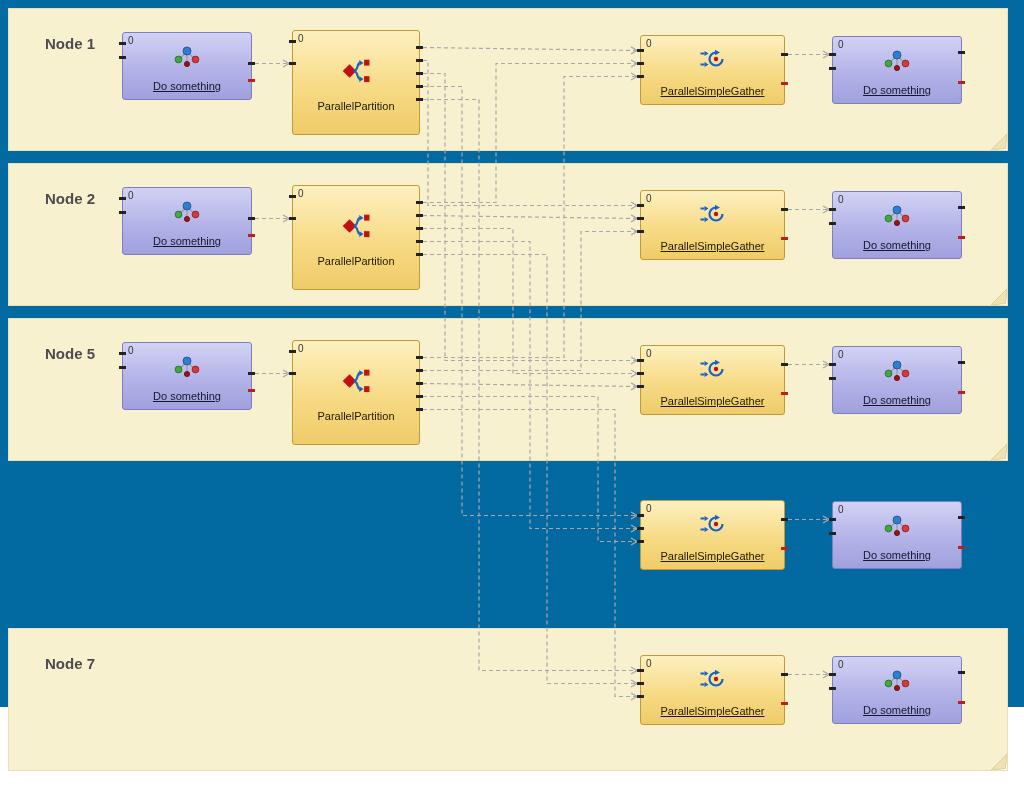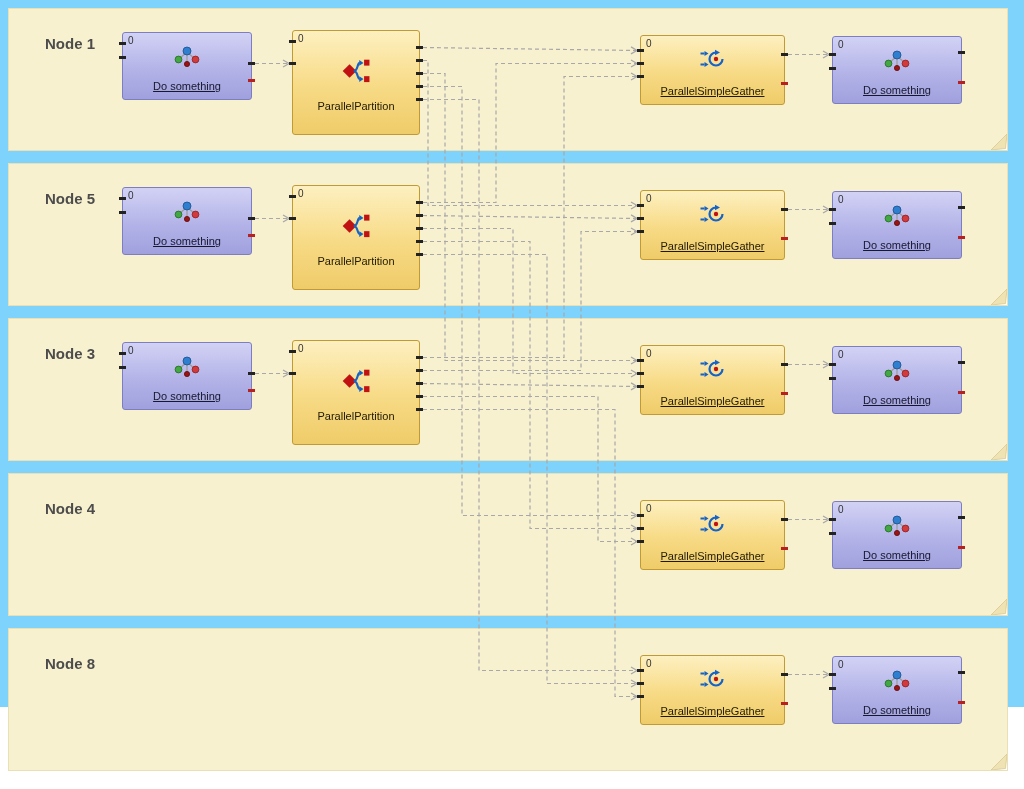--- a/index.html
+++ b/index.html
@@ -1,17 +1,17 @@
 <!DOCTYPE html>
 <html><head>
 <meta charset="utf-8">
 <style>
   html,body{margin:0;padding:0;background:#ffffff;}
   body{width:1024px;height:789px;overflow:hidden;font-family:"Liberation Sans",sans-serif;}
-  #canvas{position:relative;width:1024px;height:707px;background:#7dd3fc;}
+  #canvas{position:relative;width:1024px;height:707px;background:#0369a1;}
 
   .lane{position:absolute;left:8px;width:1000px;height:143px;background:#f8f1d0;
         border:1px solid #ebe0b4;box-sizing:border-box;z-index:0;}
   .lane-label{position:absolute;left:36px;top:26px;font-size:15px;font-weight:bold;color:#4c4c4c;}
   .fold{position:absolute;right:0;bottom:0;}
 
   #wires{position:absolute;left:0;top:0;z-index:1;pointer-events:none;}
   .wire{stroke:#a8a8a8;stroke-width:1.2;fill:none;stroke-dasharray:4 3;}
 
   .block{position:absolute;box-sizing:border-box;border-radius:3px;z-index:2;}
@@ -78,39 +78,33 @@
 
 <div id="canvas">
 
   <div class="lane" style="top:8px">
     <span class="lane-label">Node 1</span>
     <svg class="fold" width="16" height="16">
         <use href="#fold-sym"></use>
       </svg>
   </div>
   <div class="lane" style="top:163px">
+    <span class="lane-label">Node 2</span>
+    <svg class="fold" width="16" height="16">
+        <use href="#fold-sym"></use>
+      </svg>
+  </div>
+  <div class="lane" style="top:318px">
     <span class="lane-label">Node 5</span>
     <svg class="fold" width="16" height="16">
         <use href="#fold-sym"></use>
       </svg>
   </div>
-  <div class="lane" style="top:318px">
-    <span class="lane-label">Node 3</span>
-    <svg class="fold" width="16" height="16">
-        <use href="#fold-sym"></use>
-      </svg>
-  </div>
-  <div class="lane" style="top:473px">
-    <span class="lane-label">Node 4</span>
-    <svg class="fold" width="16" height="16">
-        <use href="#fold-sym"></use>
-      </svg>
-  </div>
   <div class="lane" style="top:628px">
-    <span class="lane-label">Node 8</span>
+    <span class="lane-label">Node 7</span>
     <svg class="fold" width="16" height="16">
         <use href="#fold-sym"></use>
       </svg>
   </div>
 
   <svg id="wires" width="1024" height="789">
     <defs>
       <marker id="arrow" markerWidth="9" markerHeight="9" refX="7" refY="4.5" orient="auto" markerUnits="userSpaceOnUse">
         <path d="M1 1 L7 4.5 L1 8" fill="none" stroke="#a8a8a8" stroke-width="1.3"></path>
       </marker>

